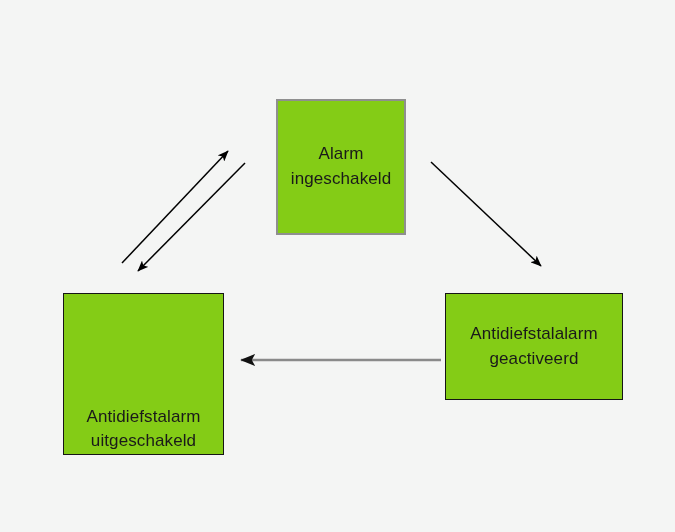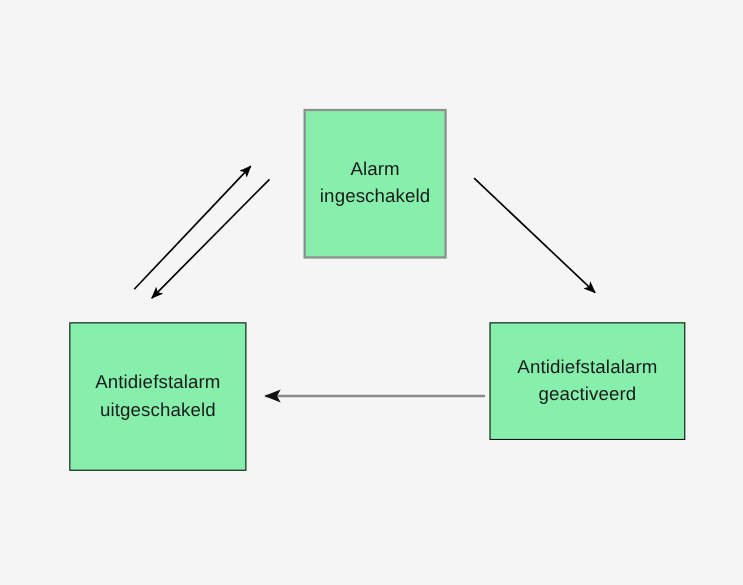--- a/index.html
+++ b/index.html
@@ -21,21 +21,21 @@
     width: 675px;
     height: 532px;
   }
   .node {
     position: absolute;
     box-sizing: border-box;
     display: flex;
     align-items: center;
     justify-content: center;
     text-align: center;
-    background: #86efac;
+    background: #84cc16;
     color: #1a1a1a;
     font-size: 17px;
     line-height: 1.45;
     letter-spacing: 0.1px;
     z-index: 2;
   }
   .node-label {
     display: block;
     white-space: pre-line;
     padding: 0 6px;
@@ -46,22 +46,23 @@
     top: 99px;
     width: 130px;
     height: 136px;
     border: 2px solid #8f8f8f;
   }
   
   #node-antitheft-disabled {
     left: 63px;
     top: 293px;
     width: 161px;
-    height: 135px;
+    height: 162px;
     border: 1.6px solid #151515;
+    align-items: flex-end;
   }
   
   #node-antitheft-activated {
     left: 445px;
     top: 293px;
     width: 178px;
     height: 107px;
     border: 1.6px solid #151515;
   }
   svg.edges {

